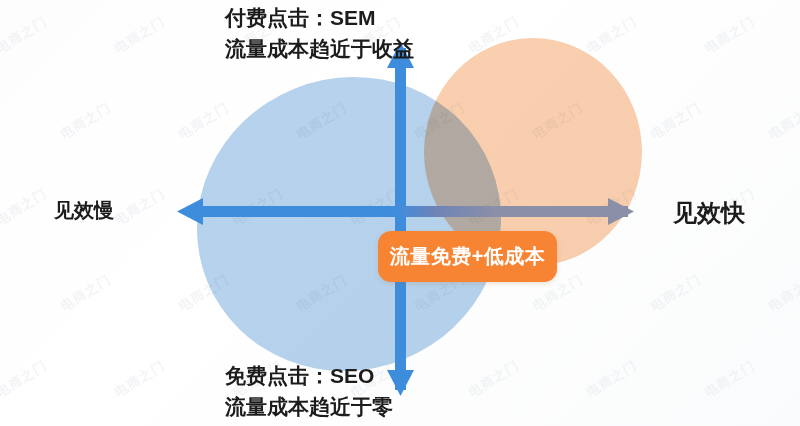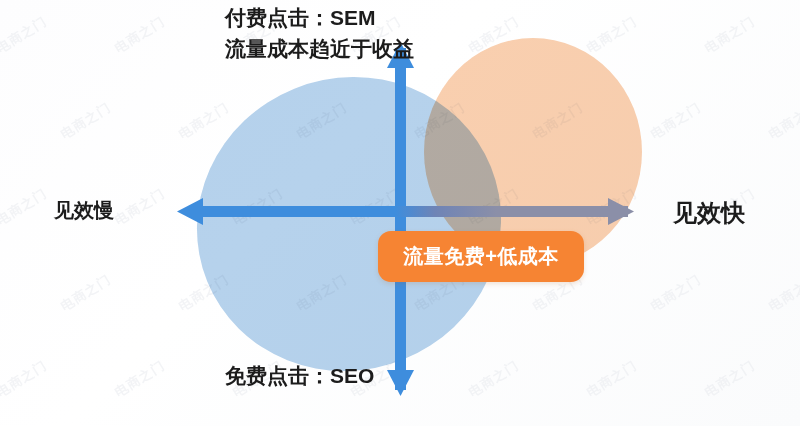--- a/index.html
+++ b/index.html
@@ -110,21 +110,21 @@
   .label-line {
     display: block;
     margin-left: 21px;
   }
 
   
   .badge {
     position: absolute;
     left: 378px;
     top: 231px;
-    width: 206px;
+    width: 179px;
     height: 51px;
     border-radius: 13px;
     background: #f68433;
     display: flex;
     align-items: center;
     justify-content: center;
     box-shadow: 0 2px 5px rgba(180,100,40,0.18);
   }
   .badge-text {
     color: #ffffff;
@@ -208,20 +208,21 @@
     </svg>
   </div>
 
   <div class="label label-top">
     <span class="label-line">付费点击：SEM</span>
     <span class="label-line">流量成本趋近于收益</span>
   </div>
 
   <div class="label label-bottom">
     <span class="label-line">免费点击：SEO</span>
+    <span class="label-line">流量成本趋近于零</span>
   </div>
 
   <div class="label label-left">见效慢</div>
   <div class="label label-right">见效快</div>
 
   <div class="badge">
     <span class="badge-text">流量免费+低成本</span>
   </div>
 
 </div>

